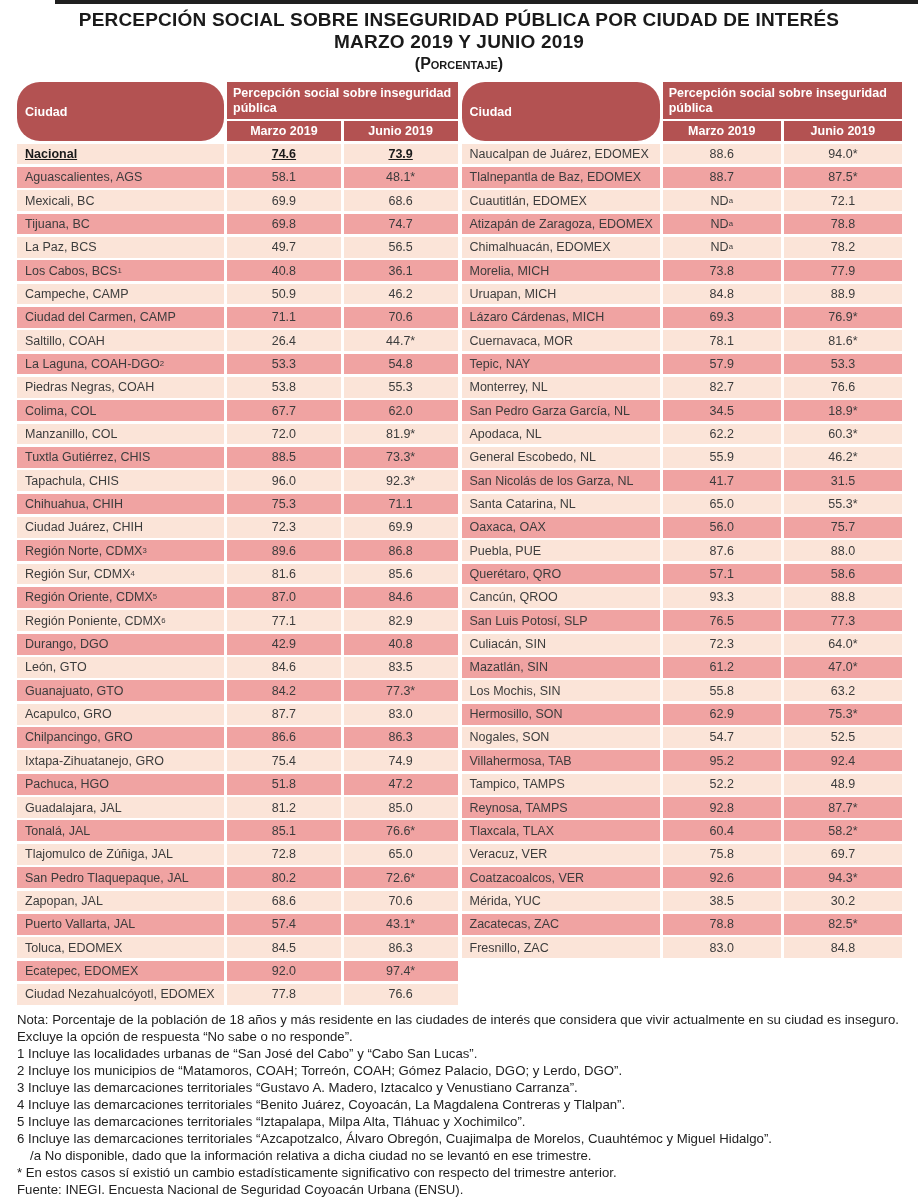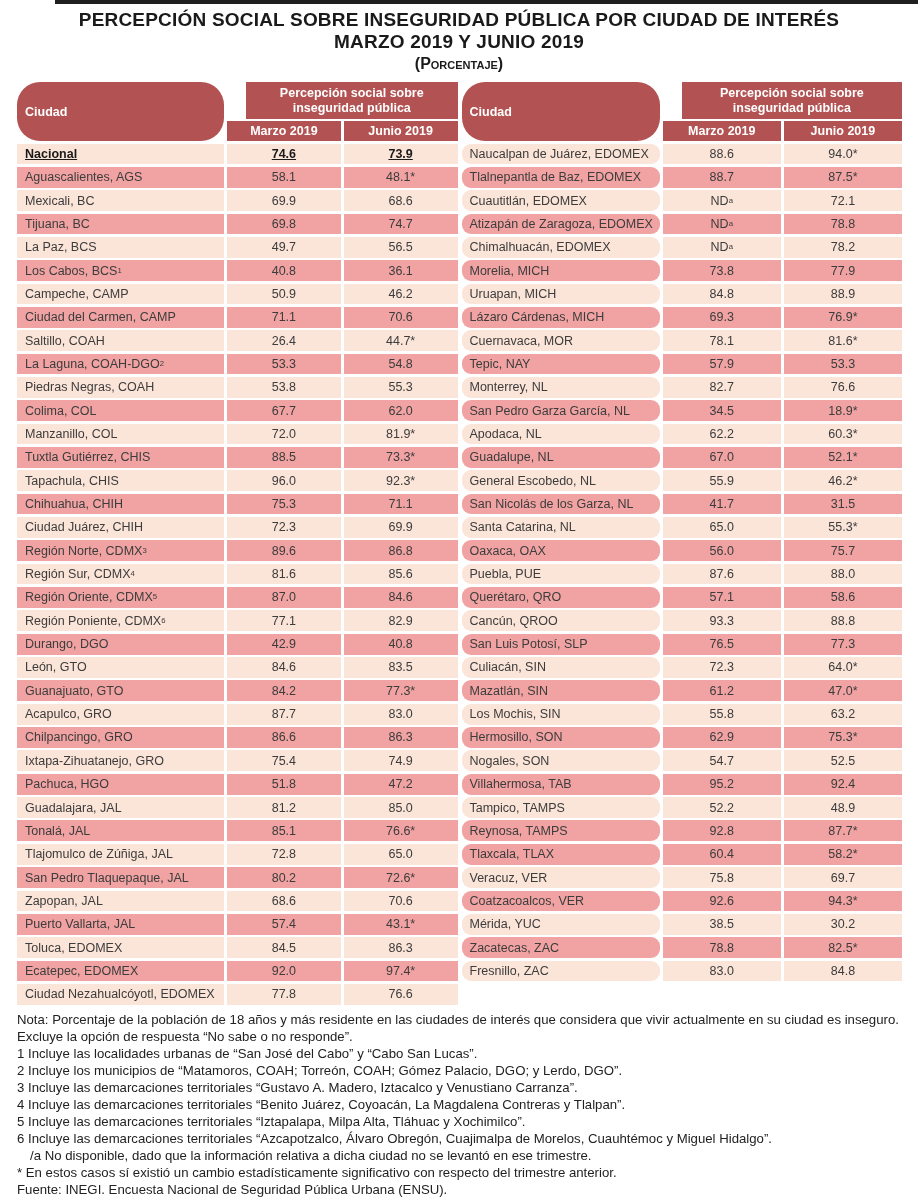--- a/index.html
+++ b/index.html
@@ -9,30 +9,30 @@
   .title{font-size:19px;font-weight:bold;letter-spacing:0.2px;line-height:22px;color:#1a1a1a;}
   .subtitle{font-size:16px;font-weight:bold;font-variant:small-caps;line-height:20px;color:#1a1a1a;margin-top:1px;}
   .tables{display:flex;gap:4px;margin:8px 16px 0 17px;}
   .tbl{flex:1;display:flex;flex-direction:column;}
   
   .thead{display:flex;height:59px;}
   .th{background:#b35252;color:#fff;font-weight:bold;font-size:12.5px;}
   .th-city{width:47%;display:flex;align-items:center;padding-left:8px;box-sizing:border-box;border-radius:23px;}
   .tbl.right .th-city{width:45%;}
   .th-right{flex:1;display:flex;flex-direction:column;border-left:3px solid #fff;}
-  .th-group{height:37px;display:flex;align-items:center;justify-content:center;text-align:center;padding:12px 6px;line-height:14.5px;box-sizing:border-box;margin-left:19px;}
+  .th-group{height:37px;display:flex;align-items:center;justify-content:center;padding:12px 6px;line-height:14.5px;box-sizing:border-box;}
   .th-sub{display:flex;height:22px;border-top:2px solid #fff;flex:1;}
   .th-sub .th{flex:1;display:flex;align-items:center;justify-content:center;}
   .th-sub .th + .th{border-left:3px solid #fff;}
   
   .tbody{display:flex;flex-direction:column;gap:2.55px;margin-top:2.5px;}
   .trow{display:flex;height:20.8px;}
   .c{display:flex;align-items:center;font-size:12.5px;color:#3c3c3c;box-sizing:border-box;}
   .c.city{width:47%;padding-left:8px;}
-  .tbl.right .c.city{width:45%;border-radius:9px;}
+  .tbl.right .c.city{width:45%;}
   .c.num{flex:1;justify-content:center;}
   .c + .c{border-left:3px solid #fff;}
   .trow.cream .c{background:#fbe4d8;}
   .trow.pink .c{background:#f0a3a2;}
   .trow.bold .c{font-weight:bold;color:#1a1a1a;text-decoration:underline;}
   sup{font-size:0.62em;vertical-align:super;line-height:0;}
   
   .notes{margin:6px 16px 0 17px;font-size:13.2px;line-height:17px;color:#222;}
   .note{white-space:normal;}
   .note.indent{padding-left:13px;}
@@ -320,25 +320,20 @@
         <div class="trow pink">
           <div class="c city">San Pedro Garza García, NL</div>
           <div class="c num">34.5</div>
           <div class="c num">18.9*</div>
         </div>
         <div class="trow cream">
           <div class="c city">Apodaca, NL</div>
           <div class="c num">62.2</div>
           <div class="c num">60.3*</div>
         </div>
-        <div class="trow pink">
-          <div class="c city">Guadalupe, NL</div>
-          <div class="c num">67.0</div>
-          <div class="c num">52.1*</div>
-        </div>
         <div class="trow cream">
           <div class="c city">General Escobedo, NL</div>
           <div class="c num">55.9</div>
           <div class="c num">46.2*</div>
         </div>
         <div class="trow pink">
           <div class="c city">San Nicolás de los Garza, NL</div>
           <div class="c num">41.7</div>
           <div class="c num">31.5</div>
         </div>
@@ -450,14 +445,14 @@
 <div class="notes">
     <div class="note">Nota: Porcentaje de la población de 18 años y más residente en las ciudades de interés que considera que vivir actualmente en su ciudad es inseguro. Excluye la opción de respuesta “No sabe o no responde”.</div>
     <div class="note">1 Incluye las localidades urbanas de “San José del Cabo” y “Cabo San Lucas”.</div>
     <div class="note">2 Incluye los municipios de “Matamoros, COAH; Torreón, COAH; Gómez Palacio, DGO; y Lerdo, DGO”.</div>
     <div class="note">3 Incluye las demarcaciones territoriales “Gustavo A. Madero, Iztacalco y Venustiano Carranza”.</div>
     <div class="note">4 Incluye las demarcaciones territoriales “Benito Juárez, Coyoacán, La Magdalena Contreras y Tlalpan”.</div>
     <div class="note">5 Incluye las demarcaciones territoriales “Iztapalapa, Milpa Alta, Tláhuac y Xochimilco”.</div>
     <div class="note">6 Incluye las demarcaciones territoriales “Azcapotzalco, Álvaro Obregón, Cuajimalpa de Morelos, Cuauhtémoc y Miguel Hidalgo”.</div>
     <div class="note indent">/a No disponible, dado que la información relativa a dicha ciudad no se levantó en ese trimestre.</div>
     <div class="note">* En estos casos sí existió un cambio estadísticamente significativo con respecto del trimestre anterior.</div>
-    <div class="note">Fuente: INEGI. Encuesta Nacional de Seguridad Pública Urbana (ENSU).</div>
+    <div class="note">Fuente: INEGI. Encuesta Nacional de Seguridad Coyoacán Urbana (ENSU).</div>
   </div>
 
 </body></html>

